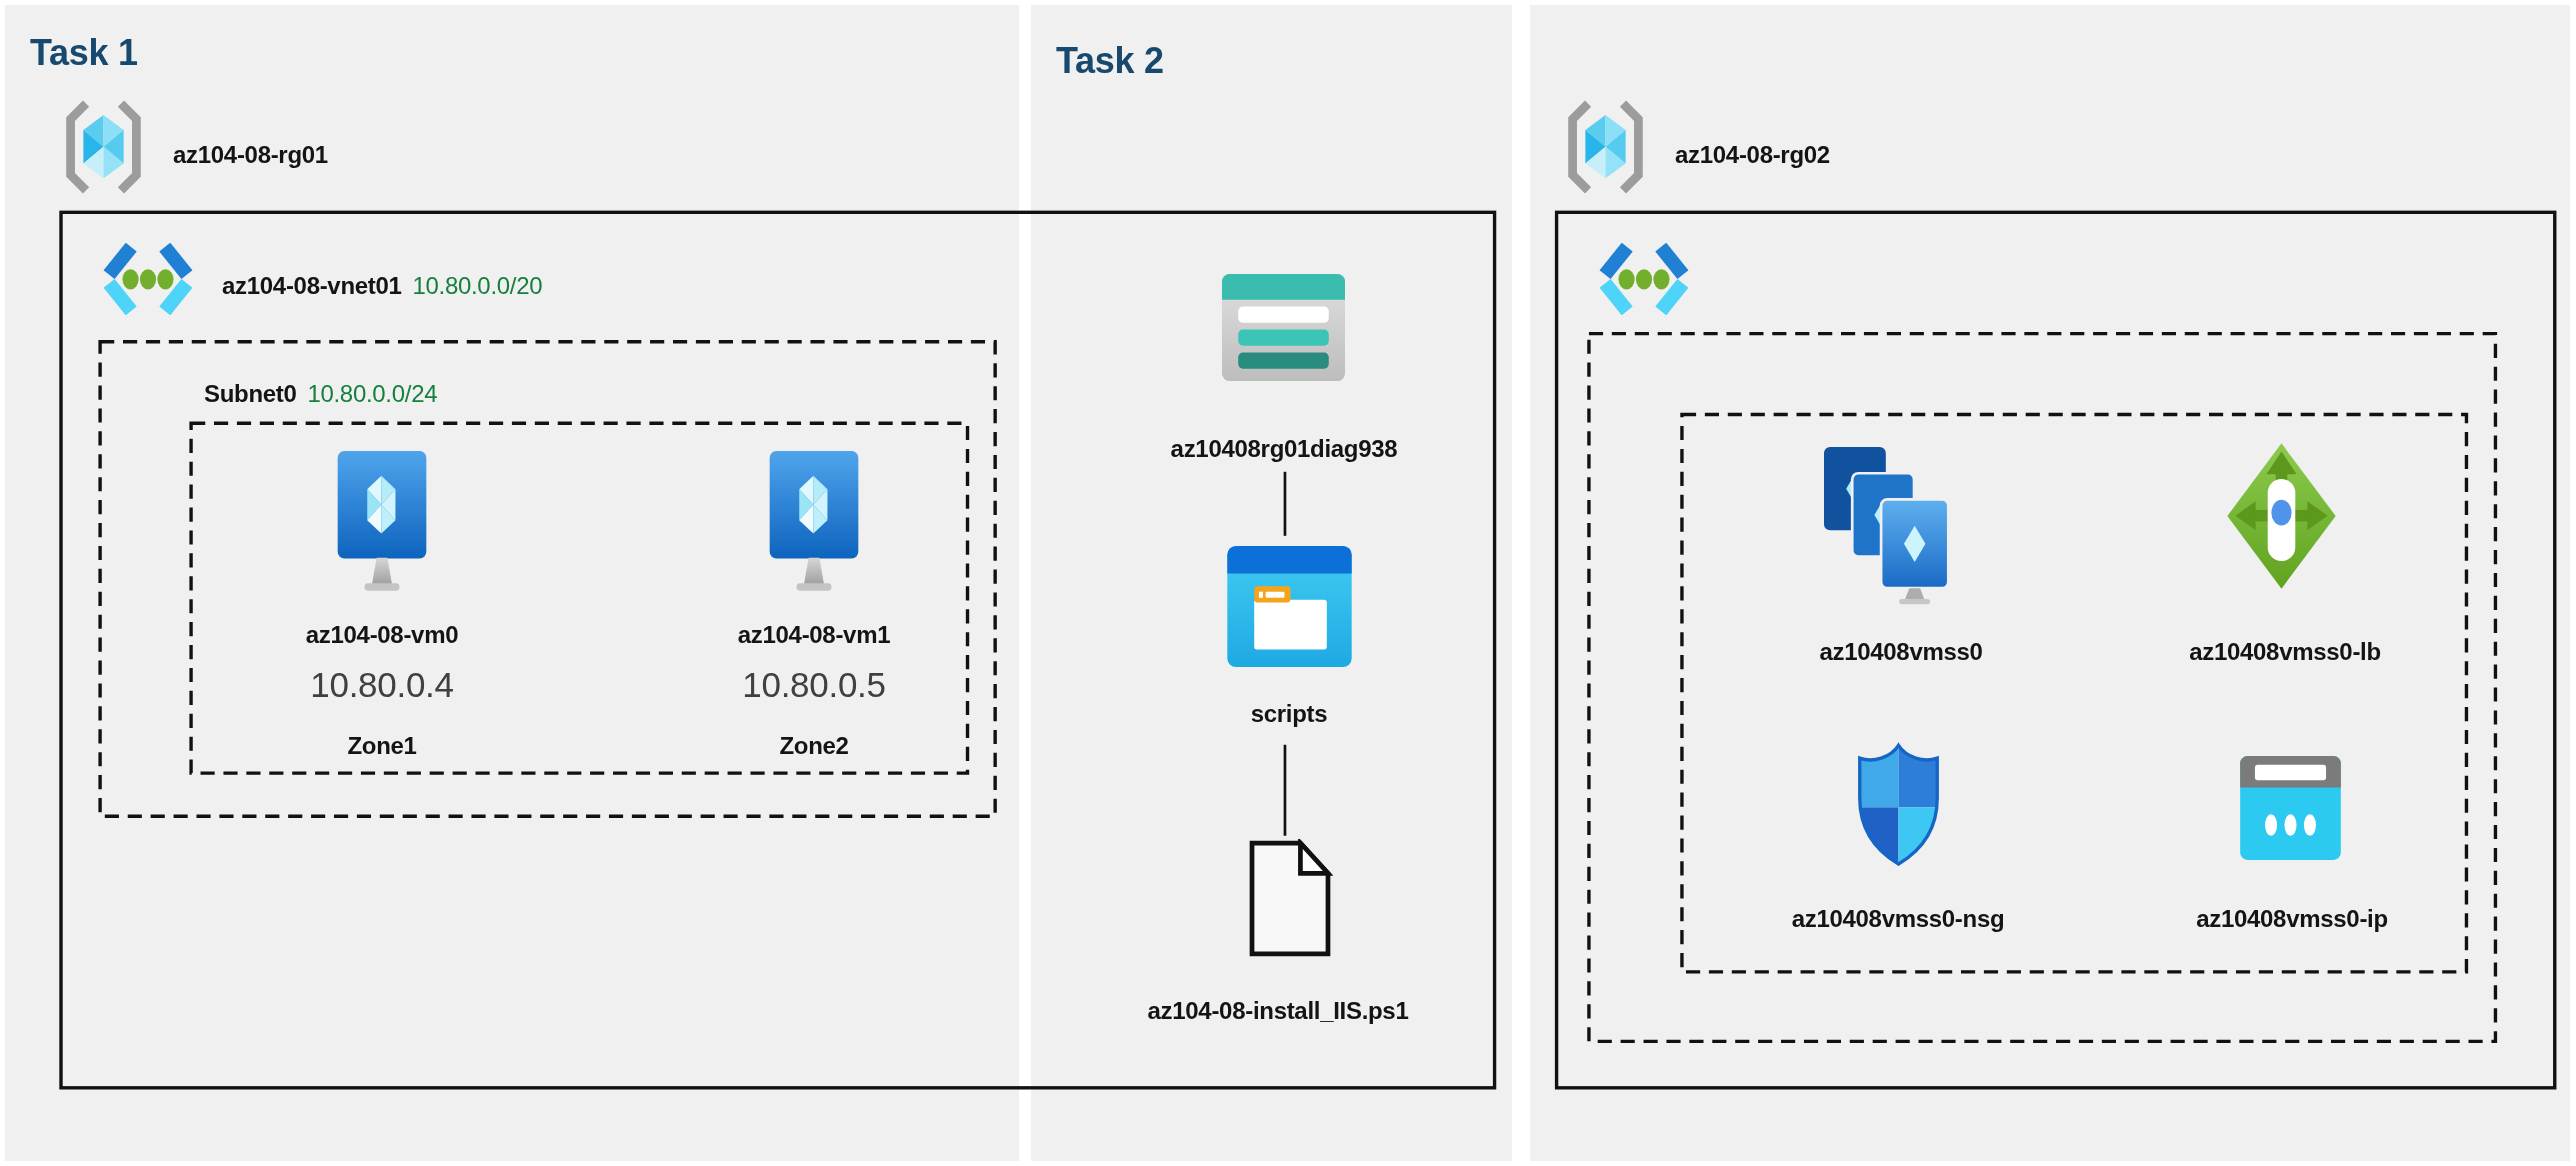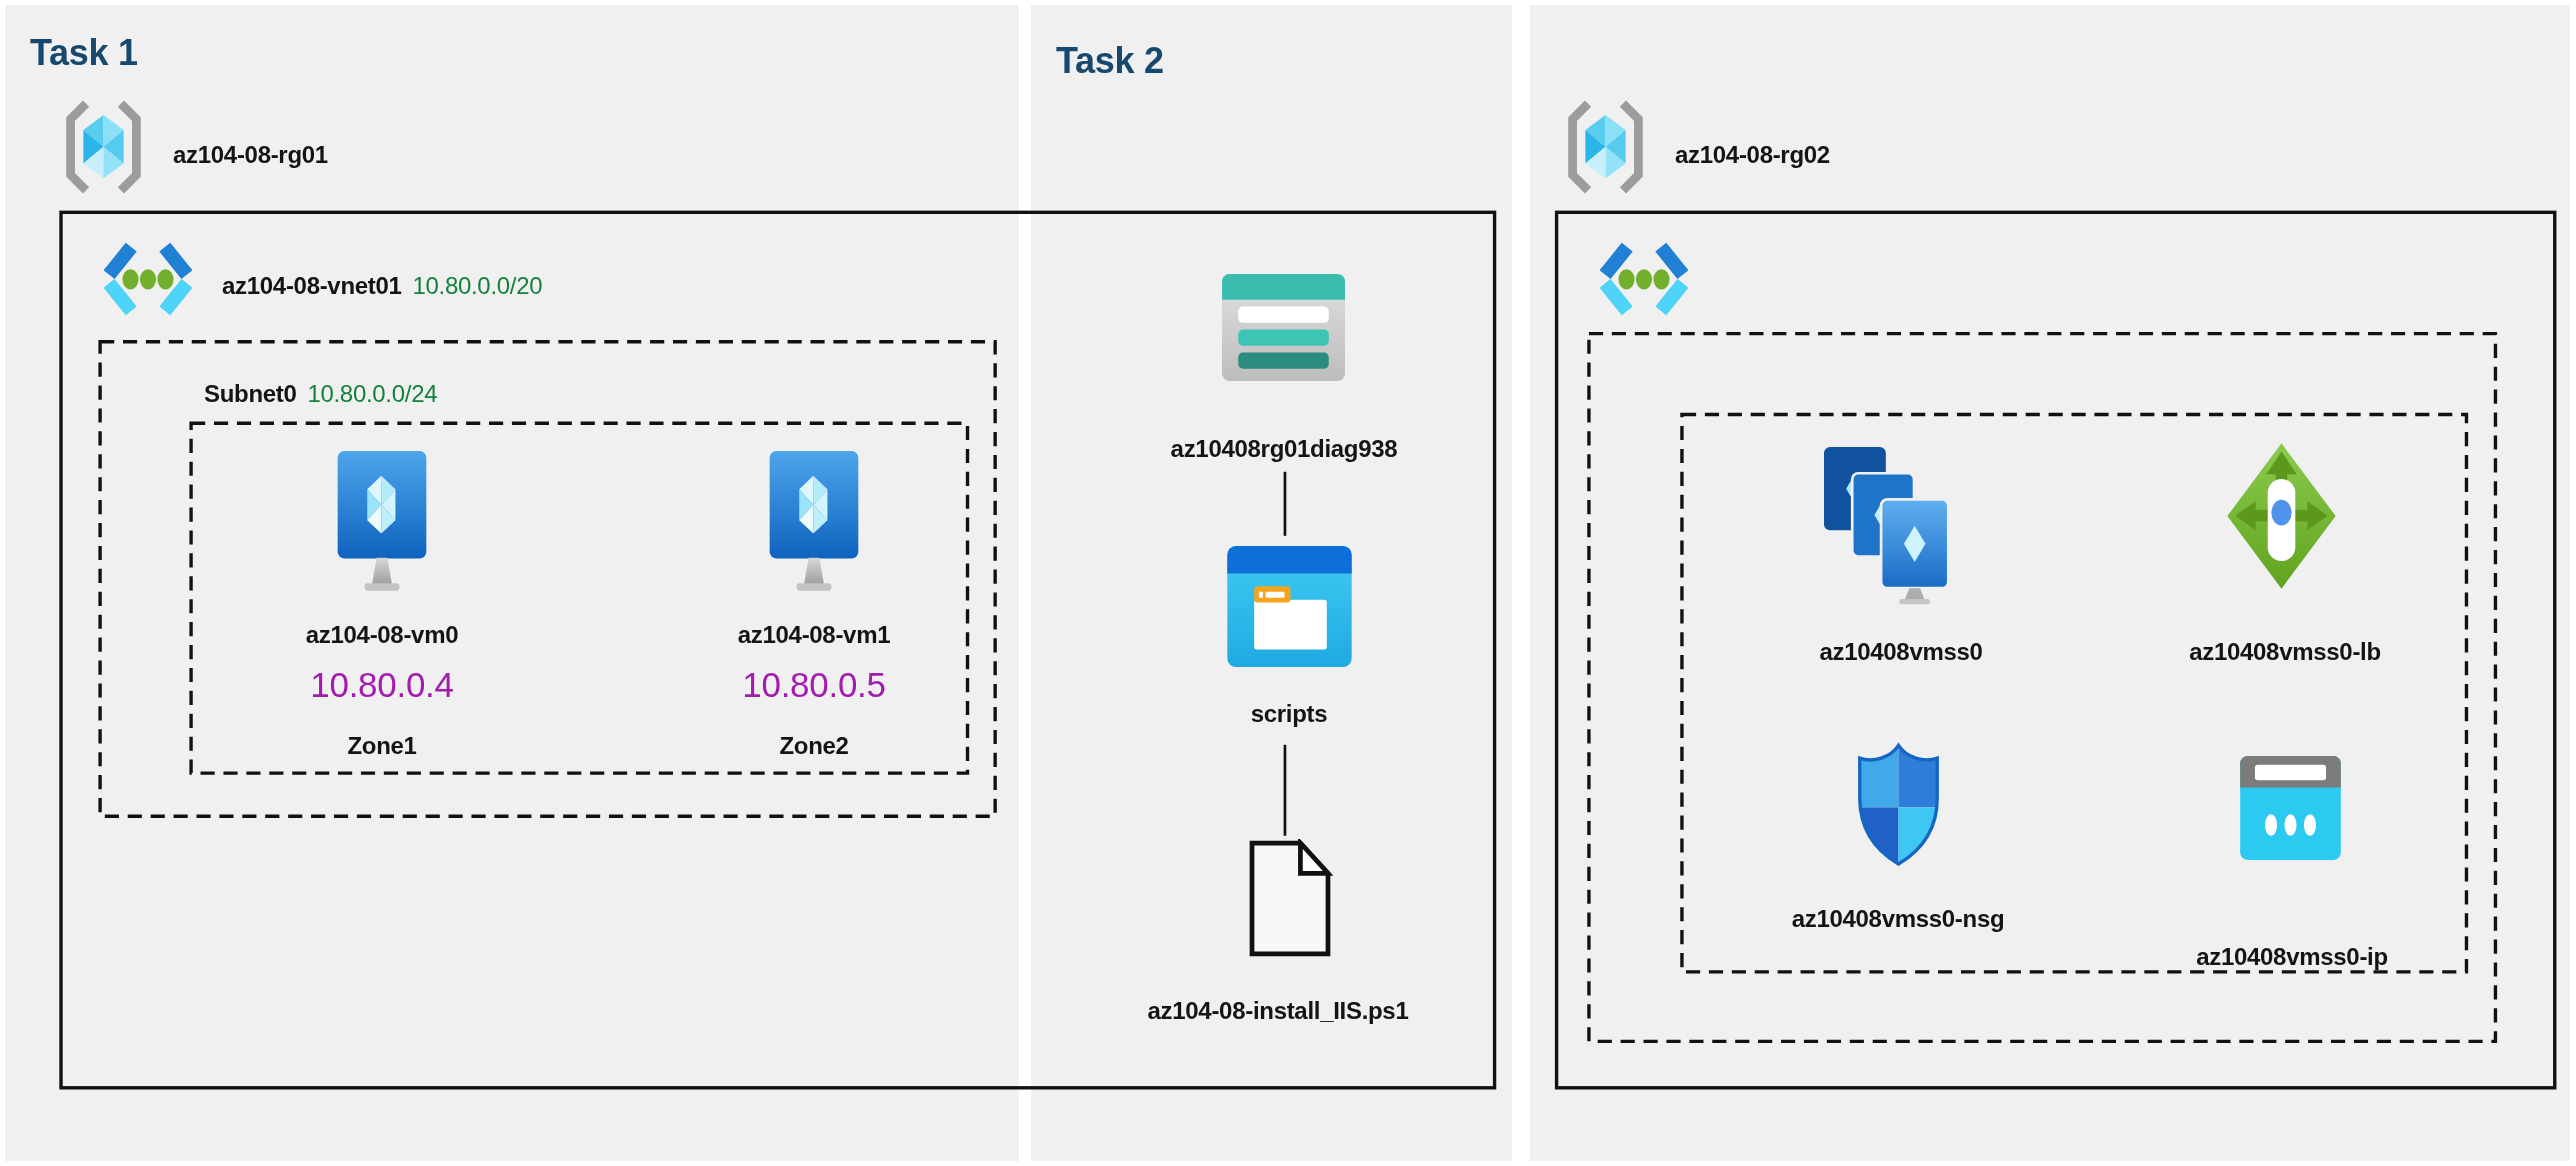--- a/index.html
+++ b/index.html
@@ -9,21 +9,21 @@
     background:#ffffff;
   }
   .panel{position:absolute;top:5.4px;height:1156px;background:#F0F0F0;}
   .panel.p1{left:5.4px;width:1014px;}
   .panel.p2{left:1031px;width:481px;}
   .panel.p3{left:1530px;width:1040px;}
   .wires{position:absolute;left:0;top:0;z-index:1;}
   .txt{position:absolute;z-index:2;white-space:nowrap;letter-spacing:-0.3px;margin-top:16px;}
   .hdr{font-size:36px;font-weight:700;color:#17486E;}
   .lbl{font-size:24px;font-weight:700;color:#141414;}
-  .reg{font-size:35px;font-weight:400;color:#a21caf;}
+  .reg{font-size:35px;font-weight:400;color:#404040;}
   .mix .r{font-weight:400;color:#15803d;margin-left:10.8px;}
   .ctr{transform:translateX(-50%);text-align:center;}
   .icon{position:absolute;z-index:2;line-height:0;}
 </style>
 </head>
 <body>
 
 <div class="stage">
 
   <div class="panel p1"></div>
@@ -256,16 +256,16 @@
   <div class="icon" style="left:2240px;top:756px;">
     <svg width="101" height="104" viewBox="0 0 150 155">
       <rect x="0" y="0" width="150" height="155" rx="11" fill="#2CC9F0"></rect>
       <path d="M11,0 h128 a11,11 0 0 1 11,11 v36 h-150 v-36 a11,11 0 0 1 11,-11 z" fill="#7B7B7B"></path>
       <rect x="22" y="13" width="106" height="23" rx="4" fill="#FFFFFF"></rect>
       <ellipse cx="46" cy="103" rx="9" ry="16" fill="#FFFFFF"></ellipse>
       <ellipse cx="75" cy="103" rx="9" ry="16" fill="#FFFFFF"></ellipse>
       <ellipse cx="104" cy="103" rx="9" ry="16" fill="#FFFFFF"></ellipse>
     </svg>
   </div>
-  <div class="txt lbl ctr" style="left:2292px;top:927px;">az10408vmss0-ip</div>
+  <div class="txt lbl ctr" style="left:2292px;top:889px;">az10408vmss0-ip</div>
 
 </div>
 
 
 </body></html>

